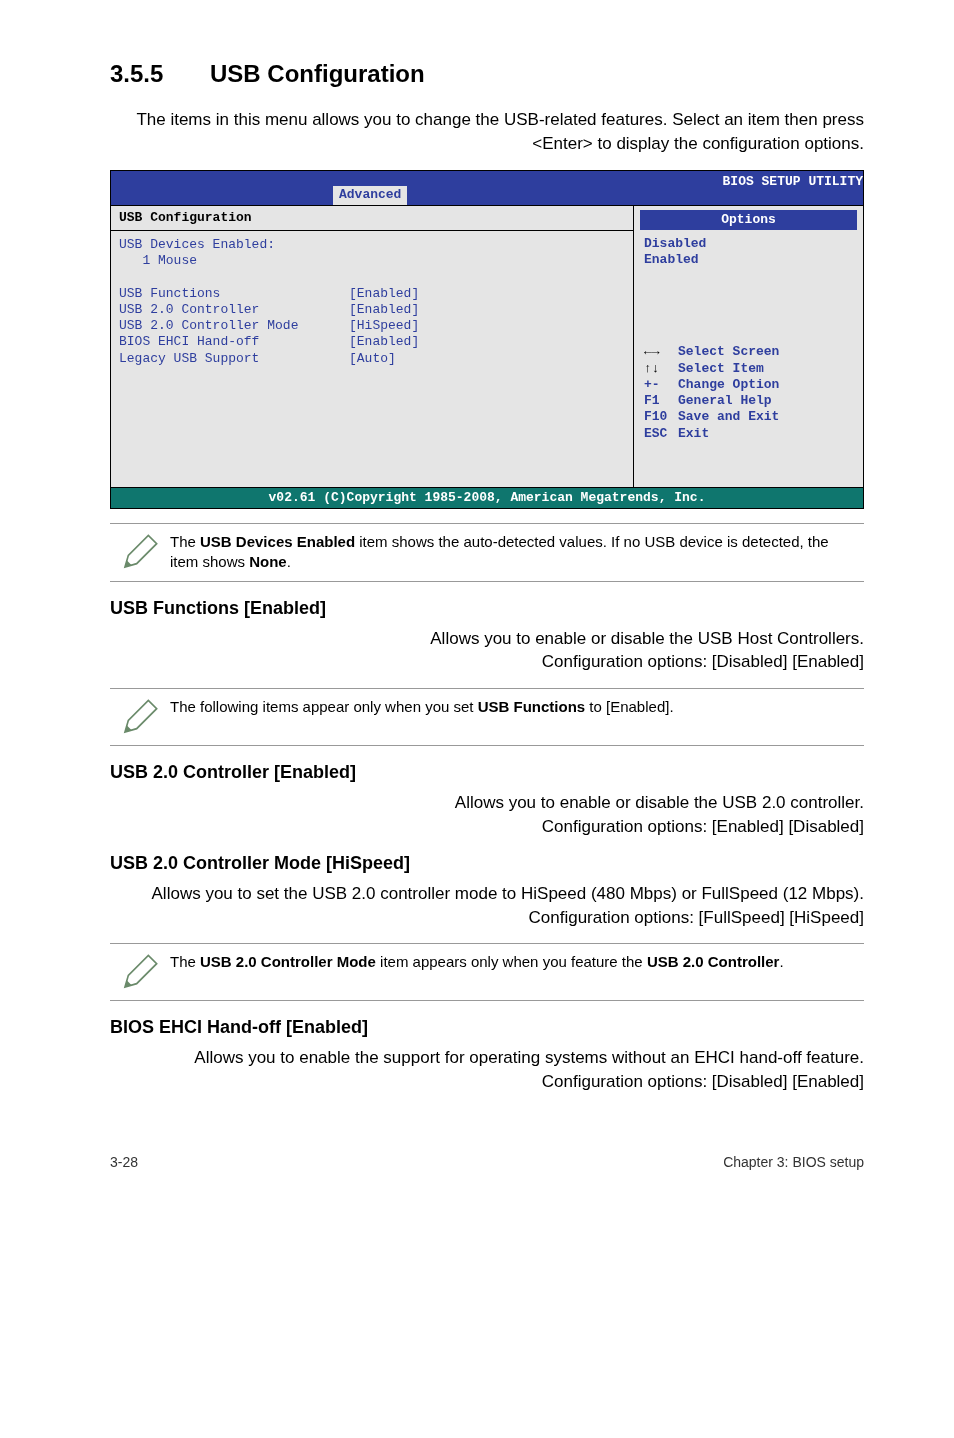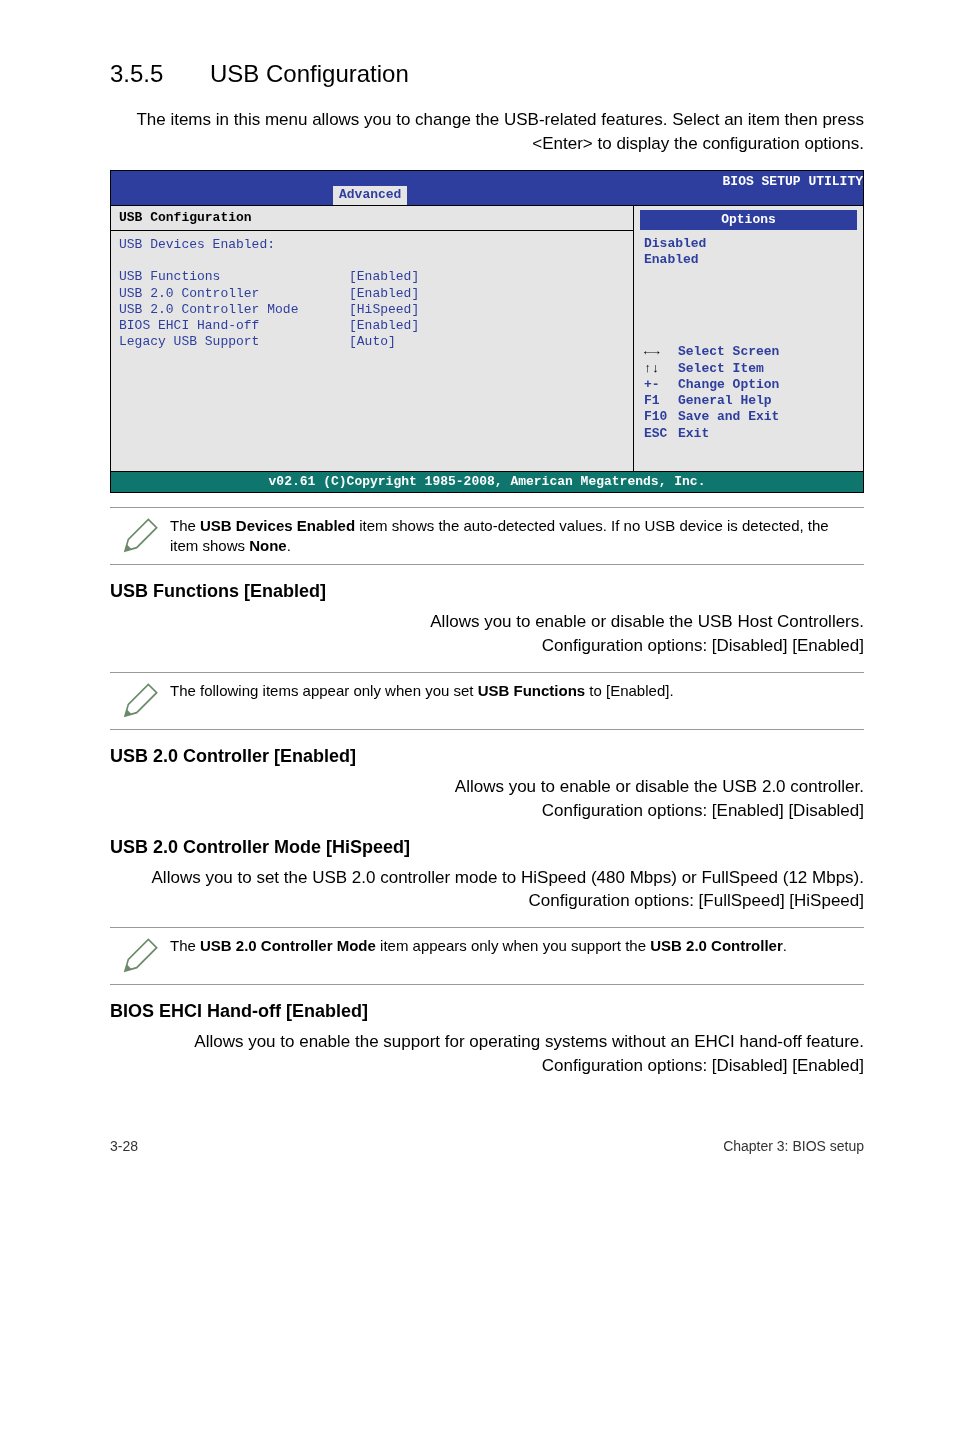--- a/index.html
+++ b/index.html
@@ -9,21 +9,21 @@
     background: #fff;
     color: #000;
     width: 954px;
   }
   .page {
     padding: 60px 90px 40px 110px;
     box-sizing: border-box;
   }
   h1.section {
     font-size: 24px;
-    font-weight: normal;
+    font-weight: bold;
     margin: 0 0 20px 0;
   }
   h1.section .num {
     display: inline-block;
     width: 100px;
   }
   p.body {
     font-size: 17px;
     line-height: 1.4;
     margin: 0 0 14px 0;
@@ -174,20 +174,21 @@
   <div class="bios">
     <div class="bios-titlebar">
       <span class="bios-title-text">BIOS SETUP UTILITY</span>
       <span class="bios-tab">Advanced</span>
     </div>
     <div class="bios-body">
       <div class="bios-left">
         <div class="bios-left-header">USB Configuration</div>
         <div class="bios-left-content">
           <div class="bios-row">USB Devices Enabled:</div>
+          <div class="bios-row">   <span>1 Mouse</span></div>
           <div class="bios-row">&nbsp;</div>
           <div class="bios-row"><span style="display:inline-block;width:230px" textcontent="USB Functions">USB Functions</span><span>[Enabled]</span></div>
           <div class="bios-row"><span style="display:inline-block;width:230px">USB 2.0 Controller</span><span>[Enabled]</span></div>
           <div class="bios-row"><span style="display:inline-block;width:230px">USB 2.0 Controller Mode</span><span>[HiSpeed]</span></div>
           <div class="bios-row"><span style="display:inline-block;width:230px">BIOS EHCI Hand-off</span><span>[Enabled]</span></div>
           <div class="bios-row"><span style="display:inline-block;width:230px">Legacy USB Support</span><span>[Auto]</span></div>
         </div>
       </div>
       <div class="bios-right">
         <div class="options-header">Options</div>
@@ -245,21 +246,21 @@
   <p class="body">Configuration options: [FullSpeed] [HiSpeed]</p>
 
   <div class="note">
     <div class="icon">
       <svg viewBox="0 0 48 48">
           <path d="M6 42 L10 28 L34 4 L44 14 L20 38 Z" fill="none" stroke="#6a8a6a" stroke-width="2"></path>
           <path d="M6 42 L14 40 L8 34 Z" fill="#6a8a6a"></path>
         </svg>
     </div>
     <div class="text">
-      <span>The </span><b>USB 2.0 Controller Mode</b><span> item appears only when you support the </span><b>USB 2.0 Controller</b><span>.</span>
+      <span>The </span><b>USB 2.0 Controller Mode</b><span> item appears only when you feature the </span><b>USB 2.0 Controller</b><span>.</span>
     </div>
   </div>
 
   <h2 class="sub">BIOS EHCI Hand-off [Enabled]</h2>
   <p class="body" style="margin-bottom:0">Allows you to enable the support for operating systems without an EHCI hand-off feature.</p>
   <p class="body">Configuration options: [Disabled] [Enabled]</p>
 
   <div class="page-footer">
     <span>3-28</span>
     <span>Chapter 3: BIOS setup</span>

